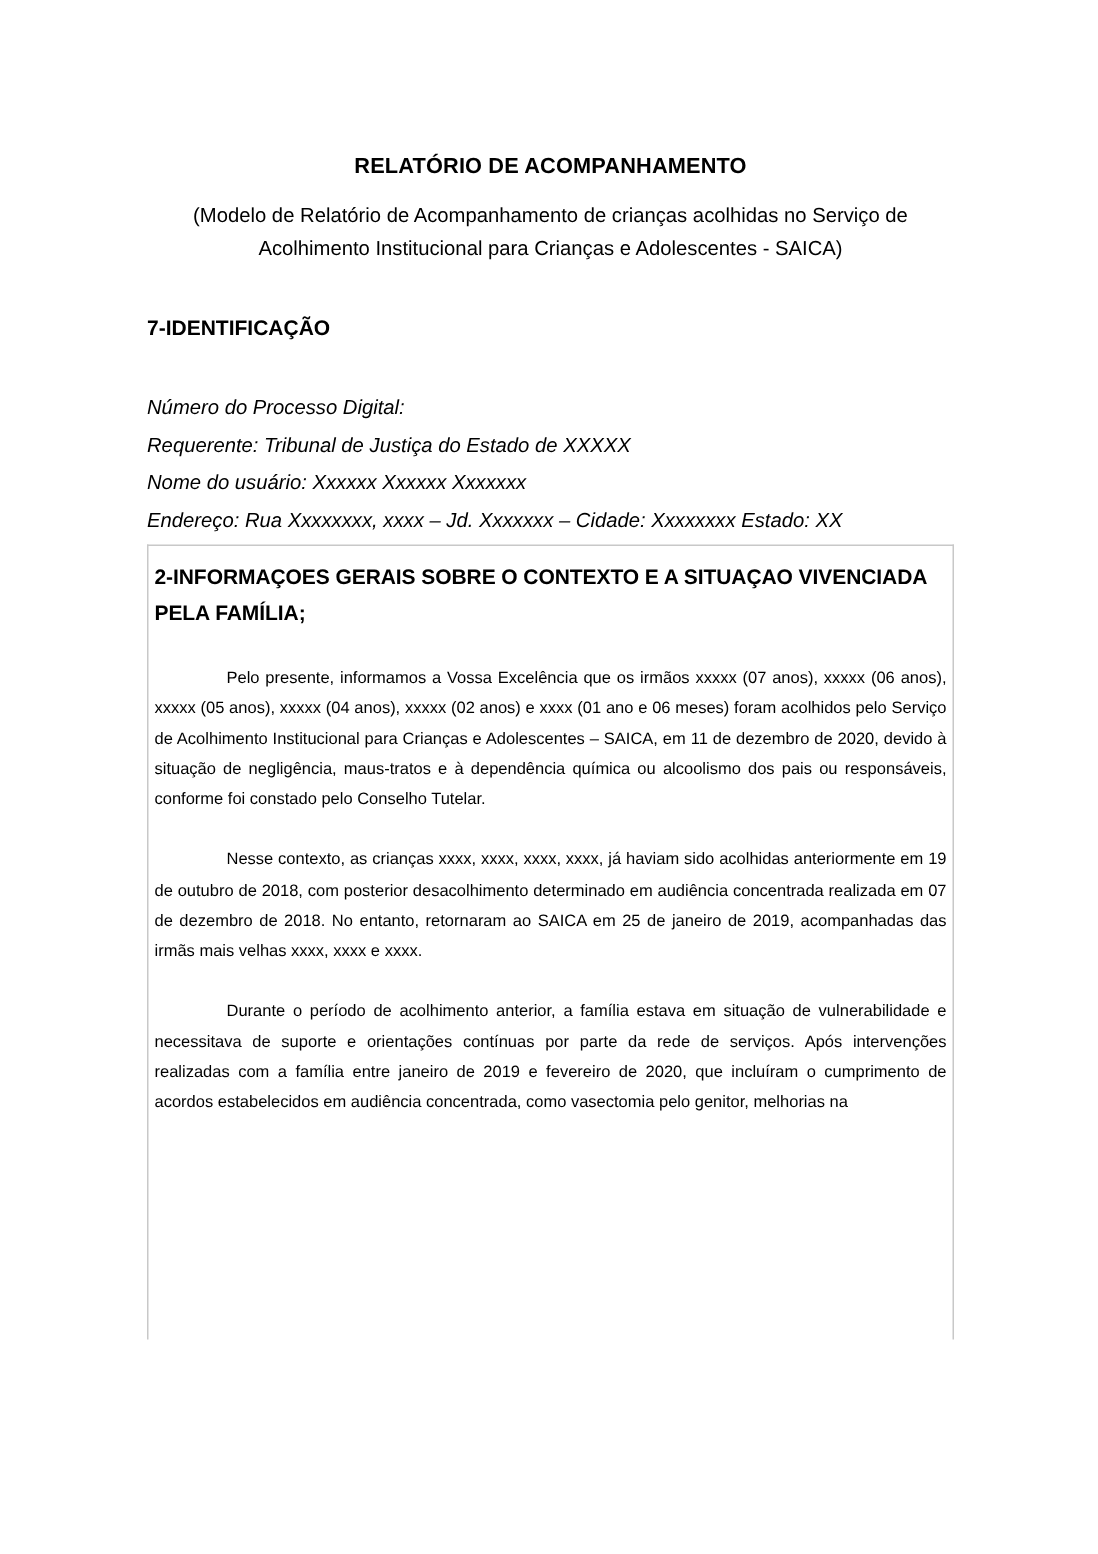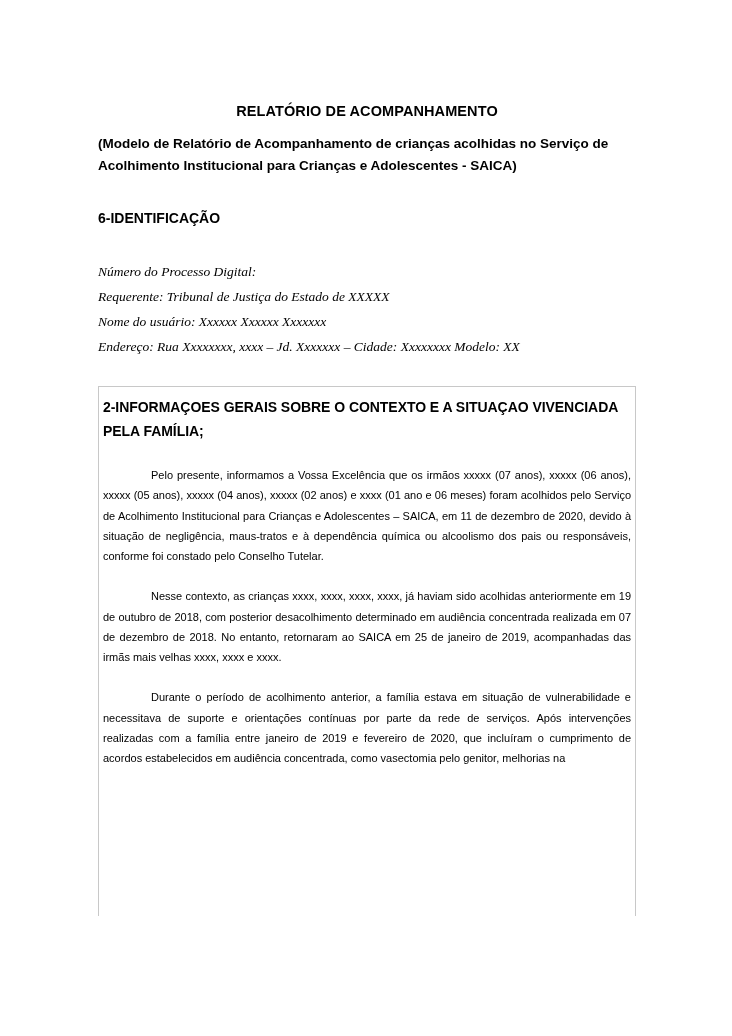--- a/index.html
+++ b/index.html
@@ -40,22 +40,23 @@
     text-align: center;
     font-size: 14.5px;
     font-weight: bold;
     letter-spacing: 0.1px;
     line-height: 1.32;
   }
 
   .doc-subtitle {
     margin: 0;
     padding-top: 12px;
+    text-align: center;
     font-size: 13.5px;
-    font-weight: bold;
+    font-weight: normal;
     line-height: 1.62;
   }
 
   
   .section-heading {
     margin: 0;
     font-size: 14px;
     font-weight: bold;
     line-height: 1.4;
   }
@@ -66,26 +67,25 @@
     margin: 0;
     padding: 0;
     list-style: none;
     padding-top: 32px;
   }
   .ident-list li {
     font-size: 13.5px;
     font-style: italic;
     line-height: 1.84;
     white-space: nowrap;
-    font-family: Liberation Serif, serif;
   }
 
   
   .boxed-section {
-    margin-top: 26px;
+    margin-top: 3px;
     border: 1px solid #c8c8c8;
     border-bottom: none;
     box-sizing: border-box;
     width: 538px;
     height: 530px;
     padding: 8px 4px 0 4px;
     overflow: hidden;
   }
 
   .boxed-heading {
@@ -110,27 +110,27 @@
 </head>
 <body>
 
 <div class="page">
   <div class="content">
 
     <h1 class="doc-title">RELATÓRIO DE ACOMPANHAMENTO</h1>
 
     <p class="doc-subtitle">(Modelo de Relatório de Acompanhamento de crianças acolhidas no Serviço de Acolhimento Institucional para Crianças e Adolescentes - SAICA)</p>
 
-    <h2 class="section-heading section-1-heading">6-IDENTIFICAÇÃO</h2>
+    <h2 class="section-heading section-1-heading">7-IDENTIFICAÇÃO</h2>
 
     <ul class="ident-list">
       <li>Número do Processo Digital:</li>
       <li>Requerente: Tribunal de Justiça do Estado de XXXXX</li>
       <li>Nome do usuário: Xxxxxx Xxxxxx Xxxxxxx</li>
-      <li>Endereço: Rua Xxxxxxxx, xxxx – Jd. Xxxxxxx – Cidade: Xxxxxxxx Modelo: XX</li>
+      <li>Endereço: Rua Xxxxxxxx, xxxx – Jd. Xxxxxxx – Cidade: Xxxxxxxx Estado: XX</li>
     </ul>
 
     <div class="boxed-section">
 
       <h2 class="boxed-heading">2-INFORMAÇOES GERAIS SOBRE O CONTEXTO E A SITUAÇAO VIVENCIADA PELA FAMÍLIA;</h2>
 
       <p class="body-paragraph">Pelo presente, informamos a Vossa Excelência que os irmãos xxxxx (07 anos), xxxxx (06 anos), xxxxx (05 anos), xxxxx (04 anos), xxxxx (02 anos) e xxxx (01 ano e 06 meses) foram acolhidos pelo Serviço de Acolhimento Institucional para Crianças e Adolescentes – SAICA, em 11 de dezembro de 2020, devido à situação de negligência, maus-tratos e à dependência química ou alcoolismo dos pais ou responsáveis, conforme foi constado pelo Conselho Tutelar.</p>
 
       <p class="body-paragraph">Nesse contexto, as crianças xxxx, xxxx, xxxx, xxxx, já haviam sido acolhidas anteriormente em 19 de outubro de 2018, com posterior desacolhimento determinado em audiência concentrada realizada em 07 de dezembro de 2018. No entanto, retornaram ao SAICA em 25 de janeiro de 2019, acompanhadas das irmãs mais velhas xxxx, xxxx e xxxx.</p>
 

